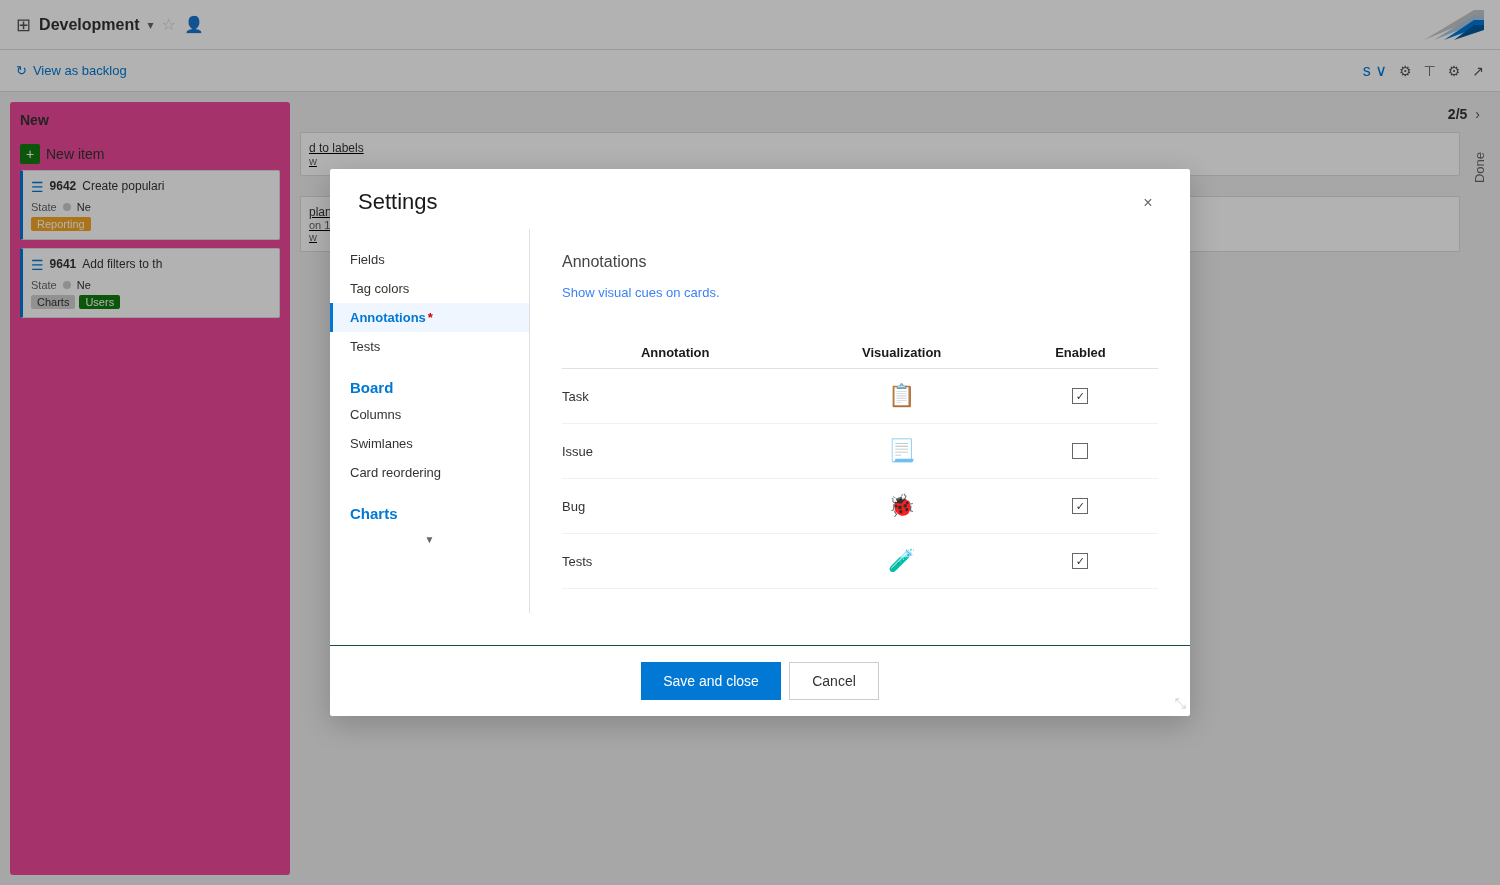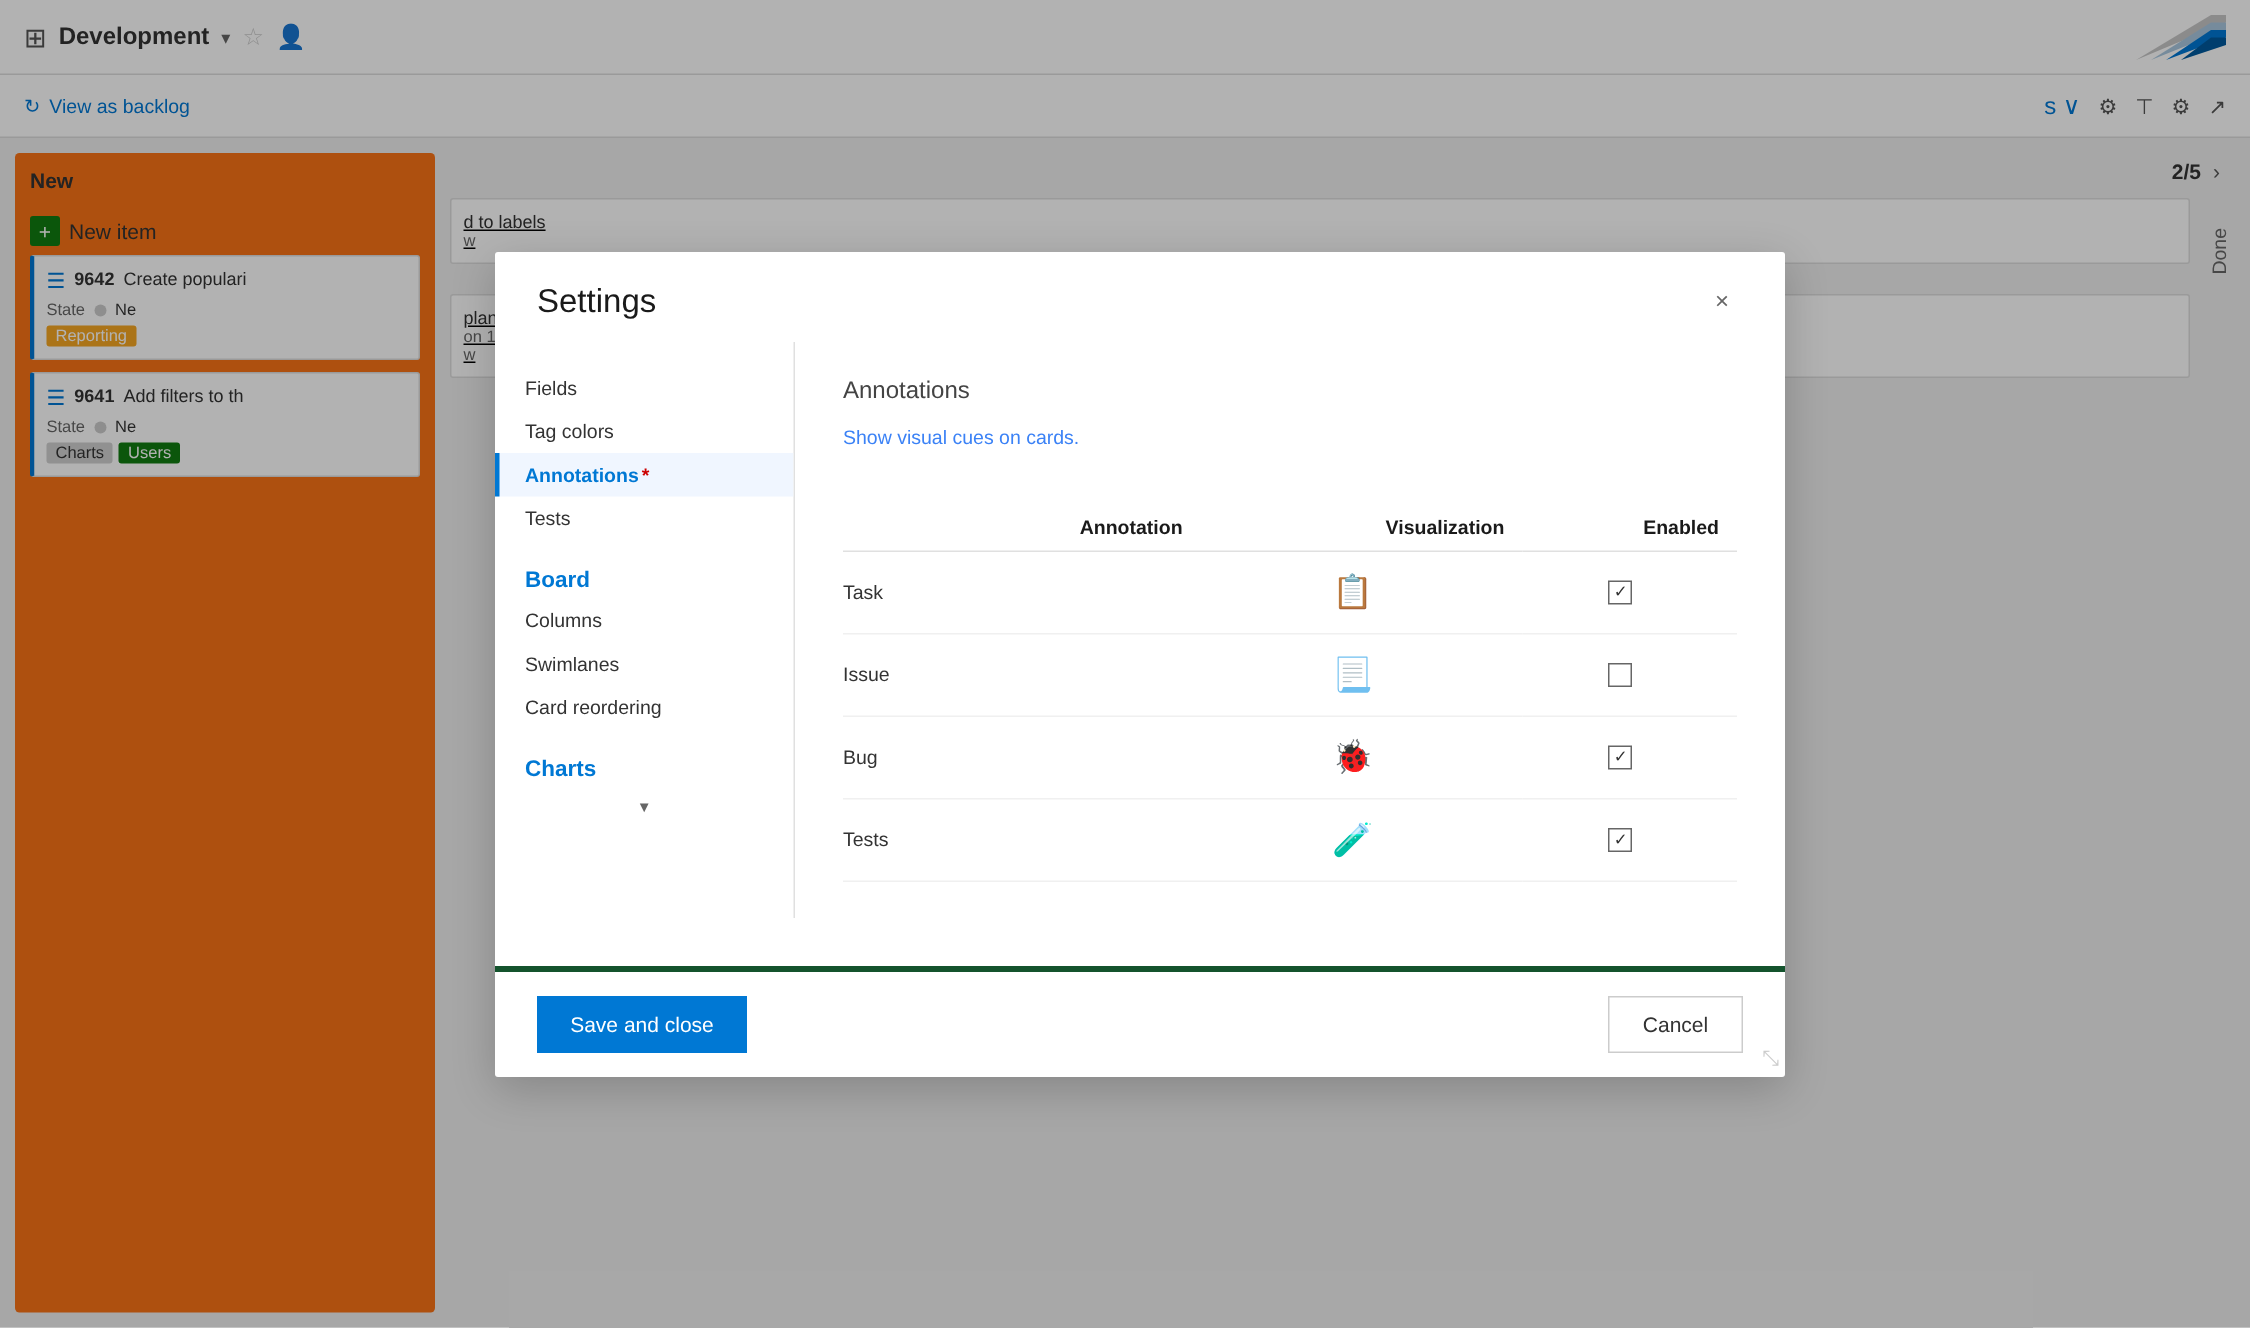--- a/index.html
+++ b/index.html
@@ -93,21 +93,21 @@
     }
 
     .board-content {
       display: flex;
       flex: 1;
       padding: 10px;
       gap: 10px;
     }
 
     .board-column {
-      background: #f97316;
+      background: #ec4899;
       border-radius: 3px;
       width: 280px;
       padding: 10px;
     }
 
     .column-header {
       font-size: 14px;
       font-weight: 600;
       margin-bottom: 10px;
       color: #333;
@@ -329,21 +329,21 @@
       color: #3b82f6;
       margin-bottom: 37px;
     }
 
     .annotations-table {
       width: 100%;
       border-collapse: collapse;
     }
 
     .annotations-table th {
-      text-align: right;
+      text-align: center;
       font-size: 13px;
       font-weight: 700;
       color: #1a1a1a;
       padding: 8px 12px 8px 0;
       border-bottom: 1px solid #e0e0e0;
     }
 
     .annotations-table td {
       padding: 14px 12px 14px 0;
       border-bottom: 1px solid #f0f0f0;
@@ -380,23 +380,23 @@
     .checkbox.checked::after {
       content: '✓';
       font-size: 11px;
       color: #333;
     }
 
     
     .dialog-footer {
       padding: 16px 28px;
       display: flex;
-      justify-content: space-between;
+      justify-content: center;
       gap: 8px;
-      border-top: 4px solid #14532d;
+      border-top: 1px solid #14532d;
       margin-top: 32px;
     }
 
     .btn-primary {
       background: #0078d4;
       color: #fff;
       border: none;
       padding: 10px 20px;
       font-size: 14px;
       cursor: pointer;

